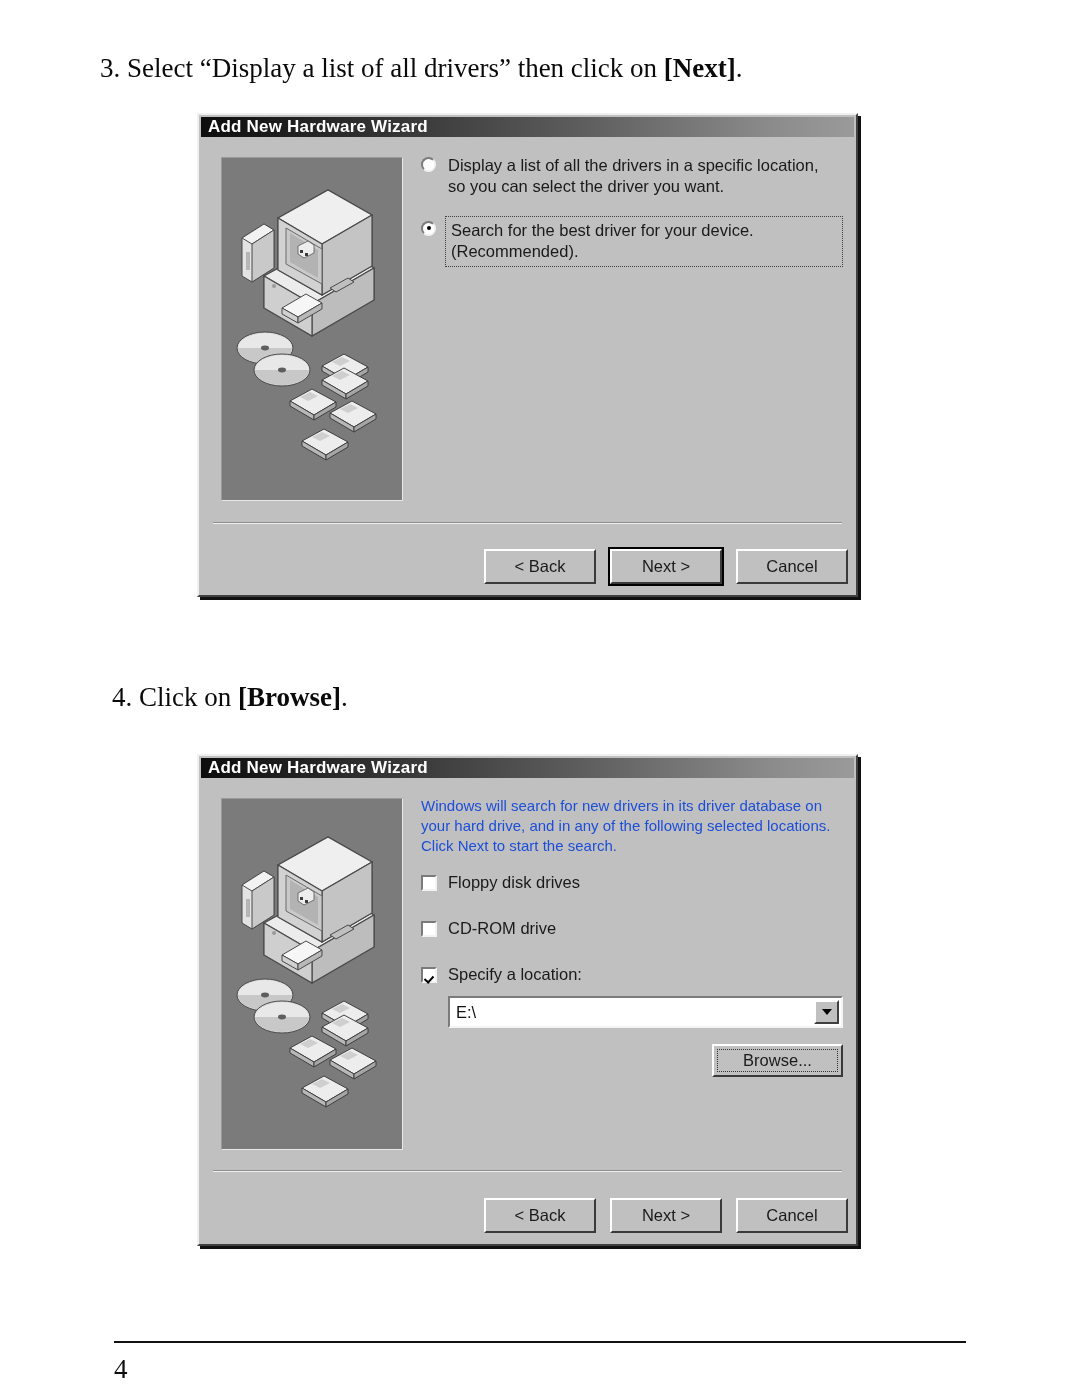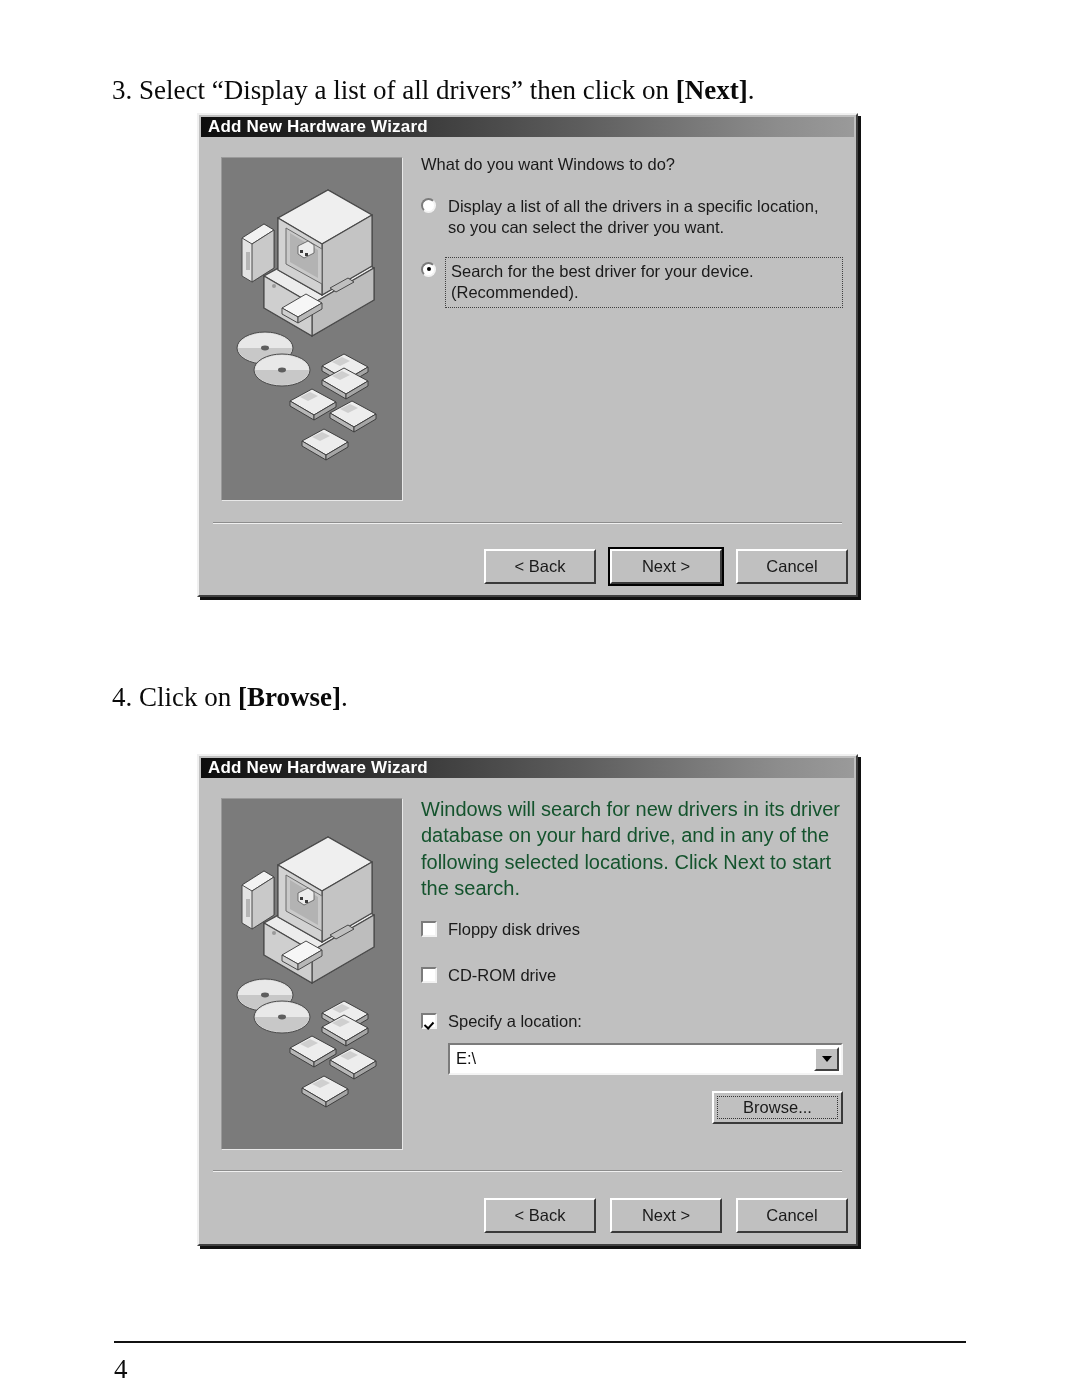--- a/index.html
+++ b/index.html
@@ -17,21 +17,21 @@
   .instruction {
     position:absolute;
     font-family:"Liberation Serif", serif;
     font-size:27px;
     line-height:1.2;
     white-space:nowrap;
     color:#0a0a0a;
   }
   .instruction .bold { font-weight:bold; }
 
-  #instr-3 { left:112px; top:52px;margin-top:22px; }
+  #instr-3 { left:100px; top:52px; }
   #instr-4 { left:112px; top:681px; }
 
   
   .dlg {
     position:absolute;
     background:#c0c0c0;
     border-top:2px solid #f0f0f0;
     border-left:2px solid #f0f0f0;
     border-right:2px solid #404040;
     border-bottom:2px solid #404040;
@@ -81,22 +81,22 @@
 
   .heading {
     font-family:"Liberation Sans", sans-serif;
     font-size:16.5px;
     color:#1a1a1a;
     margin:0 0 22px 0;
     white-space:nowrap;
   }
   .para {
     font-family:"Liberation Sans", sans-serif;
-    font-size:20px;
-    color:#14532d;
+    font-size:15px;
+    color:#1d4ed8;
     line-height:1.32;
     margin:0 0 18px 0;
     width:430px;
   }
 
   
   .radio-row { display:flex; align-items:flex-start; margin-bottom:21px; }
   .radio-row.focused .radio-label {
     outline:1px dotted #404040;
     outline-offset:2px;
@@ -347,21 +347,20 @@
         <g>
           <polygon points="80,283 102,271 126,284 104,297" fill="#ededed" stroke="#3f3f3f" stroke-width="1"></polygon>
           <polygon points="80,283 104,297 104,302 80,288" fill="#b7b7b7" stroke="#3f3f3f" stroke-width="1"></polygon>
           <polygon points="104,297 126,284 126,289 104,302" fill="#a5a5a5" stroke="#3f3f3f" stroke-width="1"></polygon>
           <polygon points="90,279 100,274 108,278 98,283" fill="#cfcfcf"></polygon>
         </g>
       </svg>
     </div>
 
     <div class="content">
-      <p class="heading">What do you want Windows to do?</p>
 
       <div class="radio-row">
         <span class="radio"></span>
         <span class="radio-label">Display a list of all the drivers in a specific location, so you can select the driver you want.</span>
       </div>
 
       <div class="radio-row focused">
         <span class="radio checked"></span>
         <span class="radio-label">Search for the best driver for your device. (Recommended).</span>
       </div>

